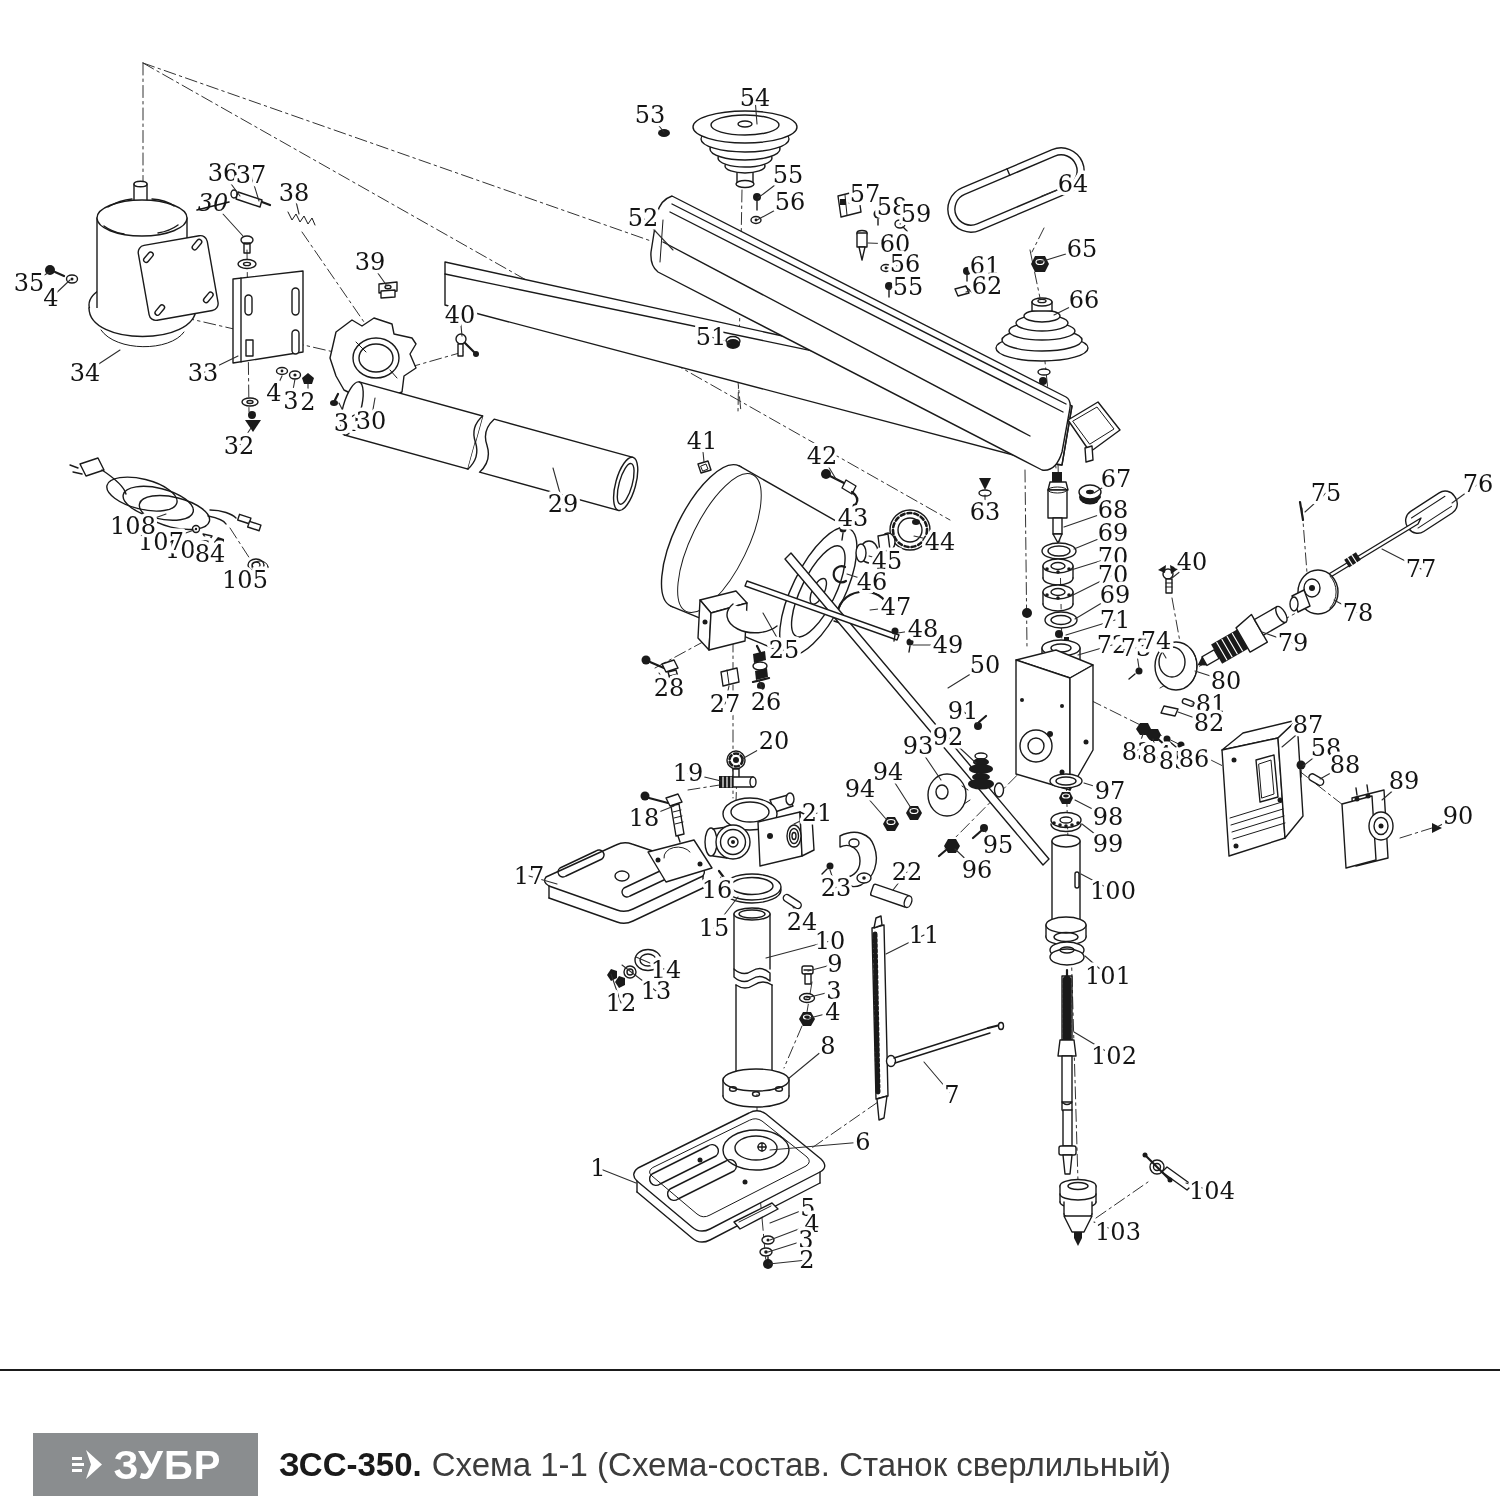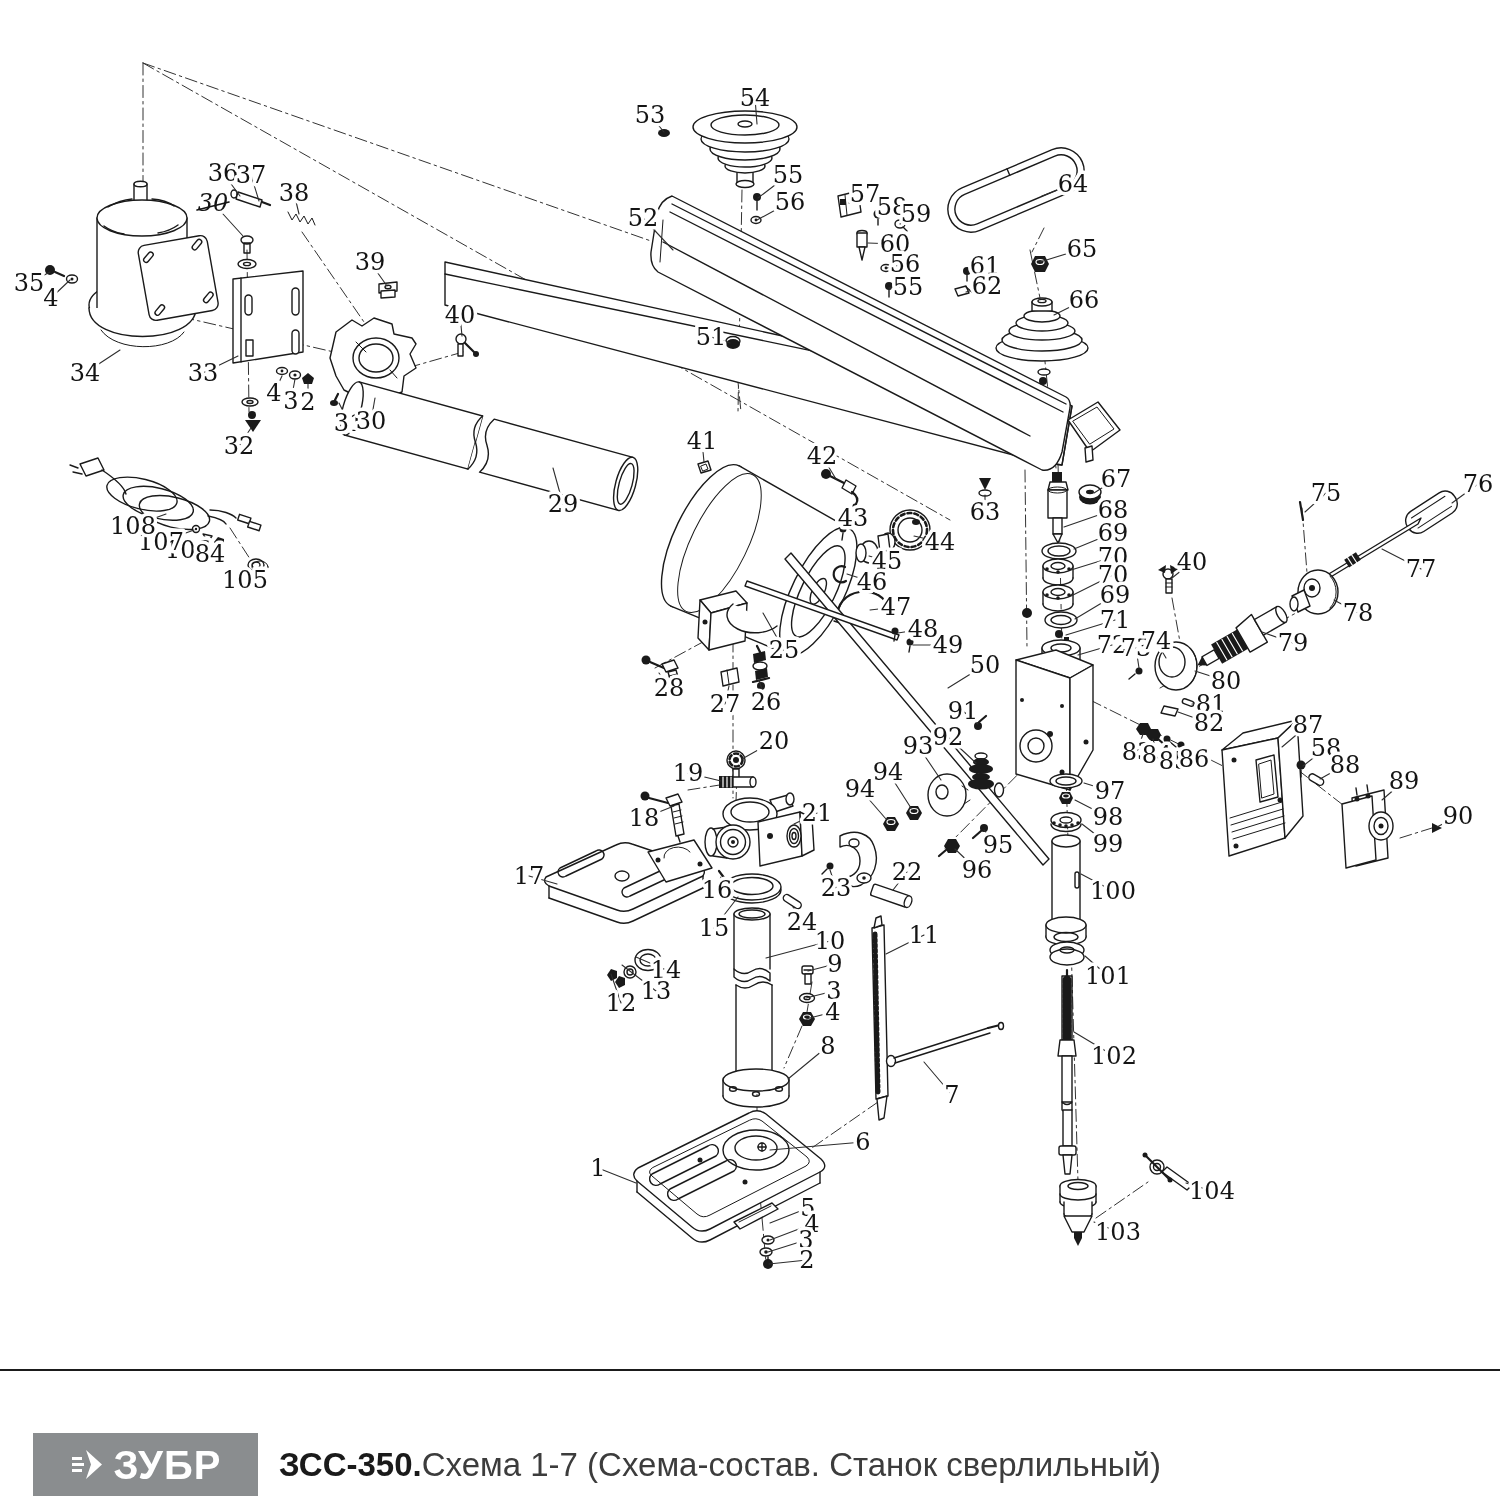--- a/index.html
+++ b/index.html
@@ -30,21 +30,21 @@
   #diag line.leader{stroke:var(--leader);stroke-width:1.1}
   #diag line.strike{stroke:var(--label);stroke-width:1.6}
   
   .rule{position:absolute;left:0;top:1369px;width:1500px;height:2px;background:var(--rule)}
   .footer{position:absolute;left:33px;top:1433px;display:flex;align-items:center;gap:21px}
   .logo{width:225px;height:63px;background:var(--logo_bg);display:flex;align-items:center;
         justify-content:center;gap:8px}
   .logo-text{color:var(--logo_text);font-weight:bold;font-size:40px;letter-spacing:1px;
         font-family:"Liberation Sans",sans-serif;line-height:1}
   .title-line{font-size:33px;color:var(--subtitle);white-space:nowrap}
-  .title-line .model{font-weight:bold;color:var(--title);}
+  .title-line .model{font-weight:bold;color:var(--title);margin-right:10px}
 </style>
 </head>
 <body>
 
 <svg id="diag" width="1500" height="1500" viewBox="0 0 1500 1500">
 
   <g id="construction">
     <line class="dd" x1="143" y1="63" x2="143" y2="200"></line>
     <line class="dd" x1="143" y1="63" x2="905" y2="330"></line>
     <line class="dd" x1="143" y1="63" x2="950" y2="520"></line>
@@ -963,15 +963,15 @@
 <div class="rule"></div>
 <div class="footer">
   <div class="logo">
     <svg width="36" height="36" viewBox="0 0 36 36">
       <path fill="#ffffff" d="M2,10h10v3H2zM2,16h12v3H2zM2,22h10v3H2z"></path>
       <path fill="#ffffff" d="M16,3 L32,17.5 L16,32 L21,17.5 Z"></path>
     </svg>
     <span class="logo-text">ЗУБР</span>
   </div>
   <div class="title-line">
-    <span class="model">ЗСС-350.</span><span>Схема 1-7 (Схема-состав. Станок сверлильный)</span>
+    <span class="model">ЗСС-350.</span><span>Схема 1-1 (Схема-состав. Станок сверлильный)</span>
   </div>
 </div>
 
 </body></html>

